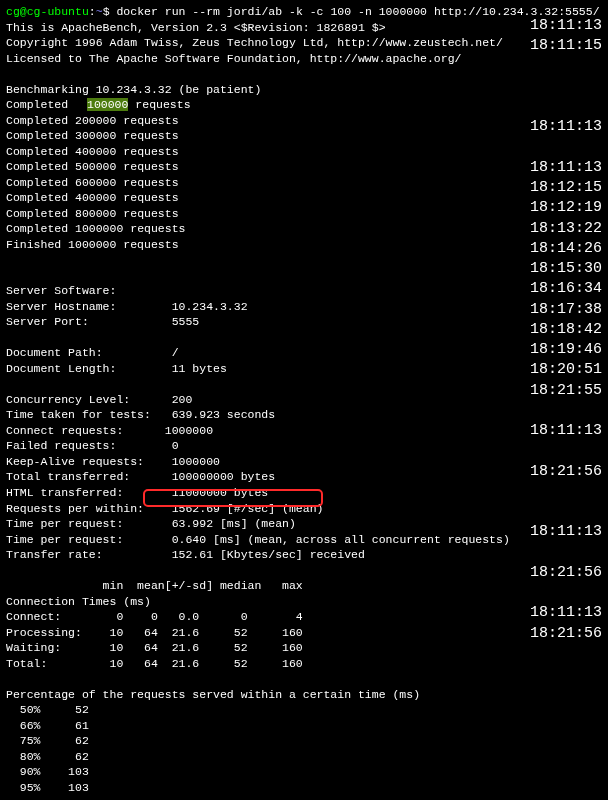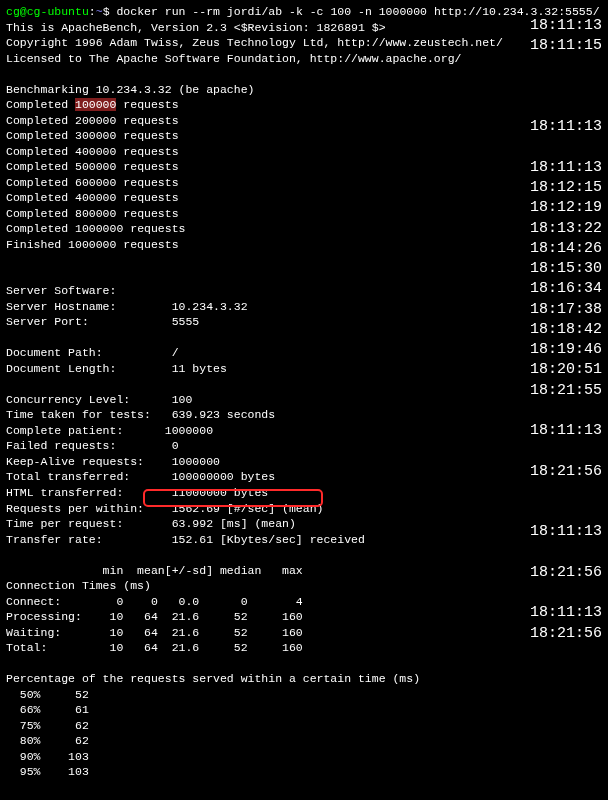--- a/index.html
+++ b/index.html
@@ -19,22 +19,23 @@
       position: relative;
       padding: 4px 6px;
     }
     .line {
       white-space: pre;
       position: relative;
     }
     .prompt-user { color: #00ff00; }
     .prompt-path { color: #8888ff; }
     .highlight {
-      background: #7f1d1d;
+      background: #4d7c0f;
       color: #fff;
+      margin-left: 12px;
     }
     .red-box {
       position: absolute;
       border: 2px solid #ff2a2a;
       border-radius: 5px;
       left: 143px;
       top: 489px;
       width: 180px;
       height: 18px;
       pointer-events: none;
@@ -55,49 +56,50 @@
   </style>
 </head>
 <body>
 
 <div class="content">
 <div class="line"><span class="prompt-user">cg@cg-ubuntu</span><span>:</span><span class="prompt-path">~</span><span>$ </span><span>docker run --rm jordi/ab -k -c 100 -n 1000000 http://10.234.3.32:5555/</span></div>
 <div class="line">This is ApacheBench, Version 2.3 &lt;$Revision: 1826891 $&gt;</div>
 <div class="line">Copyright 1996 Adam Twiss, Zeus Technology Ltd, http://www.zeustech.net/</div>
 <div class="line">Licensed to The Apache Software Foundation, http://www.apache.org/</div>
 <div class="line">&nbsp;</div>
-<div class="line">Benchmarking 10.234.3.32 (be apache)</div>
+<div class="line">Benchmarking 10.234.3.32 (be patient)</div>
 <div class="line"><span>Completed </span><span class="highlight">100000</span><span> requests</span></div>
 <div class="line"><span>Completed </span><span>200000</span><span> requests</span></div>
 <div class="line"><span>Completed </span><span>300000</span><span> requests</span></div>
 <div class="line"><span>Completed </span><span>400000</span><span> requests</span></div>
 <div class="line"><span>Completed </span><span>500000</span><span> requests</span></div>
 <div class="line"><span>Completed </span><span>600000</span><span> requests</span></div>
 <div class="line"><span>Completed </span><span>400000</span><span> requests</span></div>
 <div class="line"><span>Completed </span><span>800000</span><span> requests</span></div>
 <div class="line"><span>Completed </span><span>1000000</span><span> requests</span></div>
 <div class="line">Finished 1000000 requests</div>
 <div class="line">&nbsp;</div>
 <div class="line">&nbsp;</div>
 <div class="line"><span>Server Software:</span>        <span></span></div>
 <div class="line"><span>Server Hostname:</span>        <span>10.234.3.32</span></div>
 <div class="line"><span>Server Port:</span>            <span>5555</span></div>
 <div class="line">&nbsp;</div>
 <div class="line"><span>Document Path:</span>          <span>/</span></div>
 <div class="line"><span>Document Length:</span>        <span>11 bytes</span></div>
 <div class="line">&nbsp;</div>
-<div class="line"><span>Concurrency Level:</span>      <span>100</span></div>
+<div class="line"><span>Concurrency Level:</span>      <span>200</span></div>
 <div class="line"><span>Time taken for tests:</span>   <span>639.923 seconds</span></div>
-<div class="line"><span>Complete patient:</span>      <span>1000000</span></div>
+<div class="line"><span>Connect requests:</span>      <span>1000000</span></div>
 <div class="line"><span>Failed requests:</span>        <span>0</span></div>
 <div class="line"><span>Keep-Alive requests:</span>    <span>1000000</span></div>
 <div class="line"><span>Total transferred:</span>      <span>100000000 bytes</span></div>
 <div class="line"><span>HTML transferred:</span>       <span>11000000 bytes</span></div>
 <div class="line"><span>Requests per within:</span>    <span>1562.69 [#/sec] (mean)</span></div>
 <div class="line"><span>Time per request:</span>       <span>63.992 [ms] (mean)</span></div>
+<div class="line"><span>Time per request:</span>       <span>0.640 [ms] (mean, across all concurrent requests)</span></div>
 <div class="line"><span>Transfer rate:</span>          <span>152.61 [Kbytes/sec] received</span></div>
 <div class="line">&nbsp;</div>
 <div class="line">              min  mean[+/-sd] median   max</div>
 <div class="line">Connection Times (ms)</div>
 <div class="line">Connect:        0    0   0.0      0       4</div>
 <div class="line">Processing:    10   64  21.6     52     160</div>
 <div class="line">Waiting:       10   64  21.6     52     160</div>
 <div class="line">Total:         10   64  21.6     52     160</div>
 <div class="line">&nbsp;</div>
 <div class="line">Percentage of the requests served within a certain time (ms)</div>

